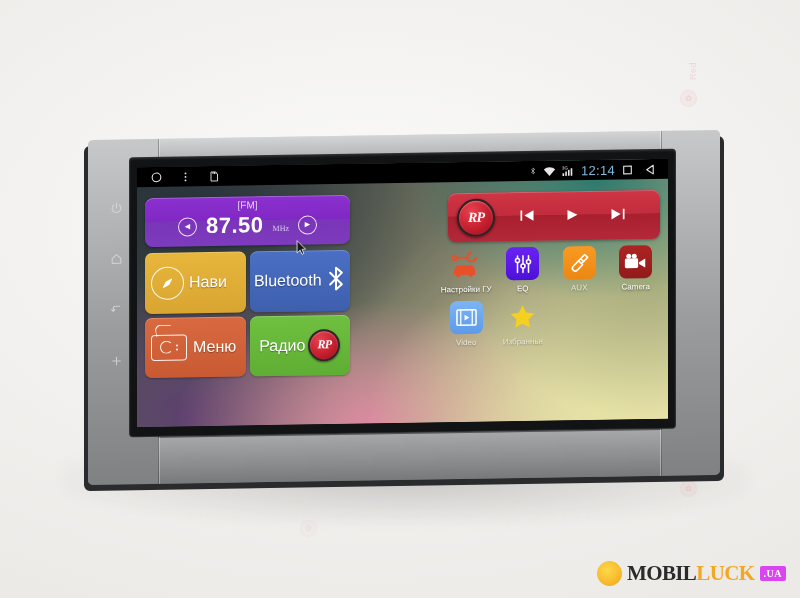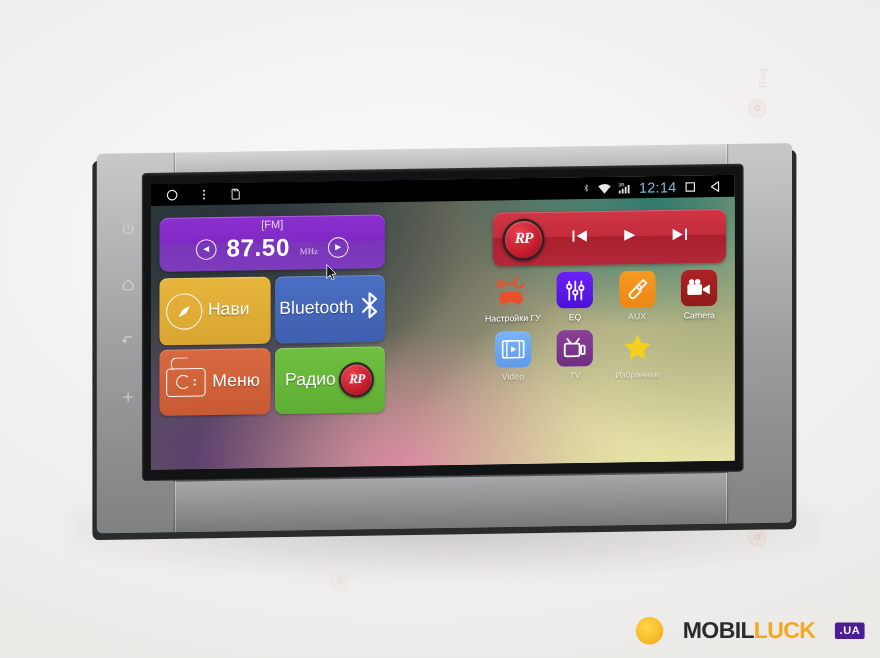--- a/index.html
+++ b/index.html
@@ -196,40 +196,40 @@
   
   #cursor{position:absolute;left:159px;top:55px;width:11px;height:16px;pointer-events:none;}
 
   
   #caps{position:absolute;left:14px;top:62px;width:28px;display:flex;flex-direction:column;align-items:center;gap:38px;color:#d9dbdc;}
   .cap{opacity:.8;display:flex;align-items:center;justify-content:center;}
 
   
   #logo{
     position:absolute;right:14px;bottom:12px;
-    display:flex;align-items:center;gap:18px;
+    display:flex;align-items:center;gap:5px;font-family:Liberation Serif, serif;
   }
   #sun{
     width:25px;height:25px;border-radius:50%;
     background:radial-gradient(circle at 42% 36%,#ffd84a 0%,#f7b92b 62%,#e99d17 100%);
     position:relative;flex:none;
   }
   #sun:before{
     content:"";position:absolute;inset:-4px;border-radius:50%;
     background:conic-gradient(#f9c22c 0 8%, transparent 8% 12.5%, #f9c22c 12.5% 20.5%, transparent 20.5% 25%,
       #f9c22c 25% 33%, transparent 33% 37.5%, #f9c22c 37.5% 45.5%, transparent 45.5% 50%,
       #f9c22c 50% 58%, transparent 58% 62.5%, #f9c22c 62.5% 70.5%, transparent 70.5% 75%,
       #f9c22c 75% 83%, transparent 83% 87.5%, #f9c22c 87.5% 95.5%, transparent 95.5% 100%);
     z-index:-1;
   }
   #logo-text{font-size:21px;font-weight:bold;letter-spacing:-.6px;line-height:1;}
   .lt-a{color:#2b2b2b;}
   .lt-b{color:#f5a623;}
   #logo-ua{
-    background:#4c1d95;color:#fff;font-size:10px;font-weight:bold;
+    background:#d946ef;color:#fff;font-size:10px;font-weight:bold;
     padding:2px 4px;border-radius:2px;letter-spacing:.5px;
   }
 </style>
 </head>
 <body>
 
 <div id="photo"></div>
 <div id="table-shadow"></div>
 
 <div class="wm-tile" style="left:680px;top:58px;">
@@ -484,30 +484,20 @@
                 <span class="app-ico" style="background:linear-gradient(180deg,#7db4f5,#5c9aea);">
                   <svg width="23" height="21" viewBox="0 0 24 22" fill="none" stroke="#fff" stroke-width="1.6">
                     <rect x="2" y="3" width="20" height="16" rx="1.2"></rect>
                     <path d="M6 3v16M18 3v16" stroke-width="1.3"></path>
                     <path d="M10 8l5 3-5 3z" fill="#fff" stroke="none"></path>
                   </svg>
                 </span>
                 <span class="app-label dim">Video</span>
               </div>
 
-              <div class="app">
-                <span class="app-ico" style="background:linear-gradient(180deg,#8b4099,#6f2f80);">
-                  <svg width="23" height="22" viewBox="0 0 24 23" fill="none" stroke="#fff" stroke-width="1.7" stroke-linecap="round">
-                    <path d="M8 6 5 2M13 6l3-4"></path>
-                    <rect x="2.5" y="6.5" width="14" height="12" rx="1.5"></rect>
-                    <rect x="18" y="8.5" width="3.4" height="8" rx="1"></rect>
-                  </svg>
-                </span>
-                <span class="app-label dim">TV</span>
-              </div>
 
               <div class="app">
                 <span class="app-ico plain">
                   <svg width="31" height="30" viewBox="0 0 24 24" fill="#f5d020">
                     <path d="M12 2.4l2.9 6 6.6 .9-4.8 4.6 1.2 6.5L12 17.3 6.1 20.4l1.2-6.5L2.5 9.3l6.6-.9z"></path>
                   </svg>
                 </span>
                 <span class="app-label dim" style="overflow:hidden;max-width:40px;">Избранные</span>
               </div>
 

